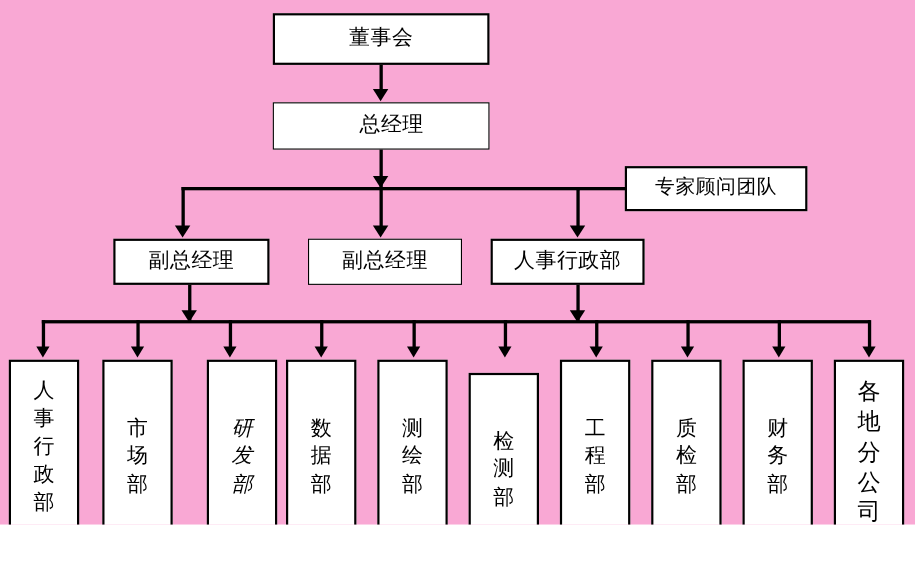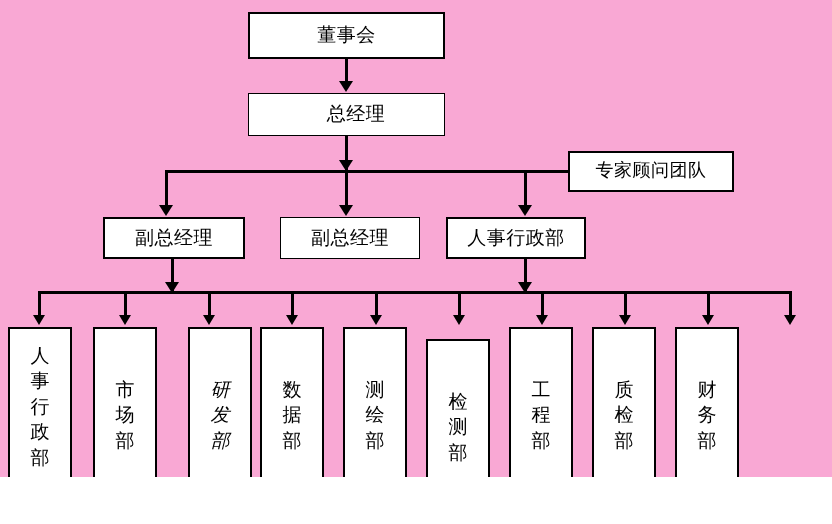--- a/index.html
+++ b/index.html
@@ -202,14 +202,17 @@
   </div>
 
   <div class="node thick dept center-v" style="left:592px; top:327px; width:64px; height:176px;">
     <span class="node-label v-label">质检部</span>
   </div>
 
   <div class="node thick dept center-v" style="left:675px; top:327px; width:64px; height:176px;">
     <span class="node-label v-label">财务部</span>
   </div>
 
+  <div class="node thick dept" style="left:758px; top:327px; width:64px; height:176px;">
+    <span class="node-label v-label wide">各地分公司</span>
+  </div>
 
 </div>
 
 </body></html>

